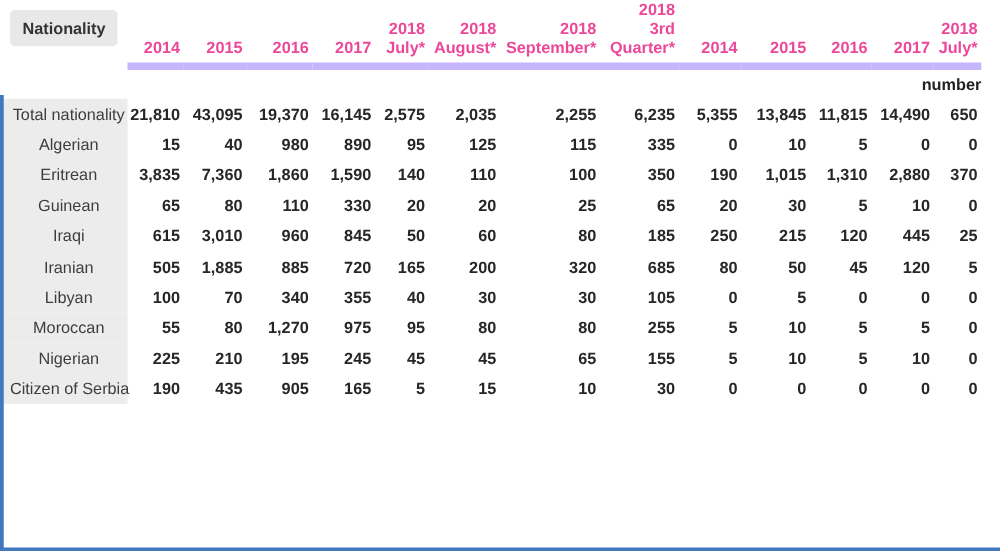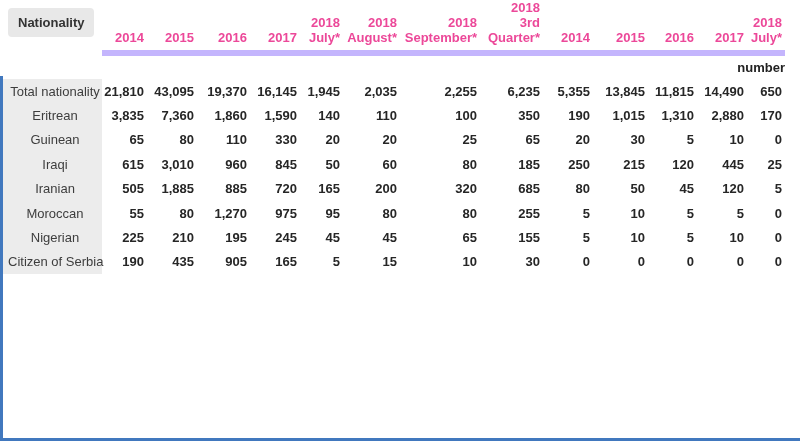--- a/index.html
+++ b/index.html
@@ -138,45 +138,61 @@
       </tr>
     </thead>
     <tbody id="table-body">
 
     <tr class="data-row">
           <td class="name">Total nationality</td>
           <td class="num">21,810</td>
           <td class="num">43,095</td>
           <td class="num">19,370</td>
           <td class="num">16,145</td>
-          <td class="num">1,945</td>
+          <td class="num">2,575</td>
           <td class="num">2,035</td>
           <td class="num">2,255</td>
           <td class="num">6,235</td>
           <td class="num">5,355</td>
           <td class="num">13,845</td>
           <td class="num">11,815</td>
           <td class="num">14,490</td>
           <td class="num">650</td>
+        </tr>
+        <tr class="data-row">
+          <td class="name">Algerian</td>
+          <td class="num">15</td>
+          <td class="num">40</td>
+          <td class="num">980</td>
+          <td class="num">890</td>
+          <td class="num">95</td>
+          <td class="num">125</td>
+          <td class="num">115</td>
+          <td class="num">335</td>
+          <td class="num">0</td>
+          <td class="num">10</td>
+          <td class="num">5</td>
+          <td class="num">0</td>
+          <td class="num">0</td>
         </tr>
         <tr class="data-row">
           <td class="name">Eritrean</td>
           <td class="num">3,835</td>
           <td class="num">7,360</td>
           <td class="num">1,860</td>
           <td class="num">1,590</td>
           <td class="num">140</td>
           <td class="num">110</td>
           <td class="num">100</td>
           <td class="num">350</td>
           <td class="num">190</td>
           <td class="num">1,015</td>
           <td class="num">1,310</td>
           <td class="num">2,880</td>
-          <td class="num">170</td>
+          <td class="num">370</td>
         </tr>
         <tr class="data-row">
           <td class="name">Guinean</td>
           <td class="num">65</td>
           <td class="num">80</td>
           <td class="num">110</td>
           <td class="num">330</td>
           <td class="num">20</td>
           <td class="num">20</td>
           <td class="num">25</td>
@@ -213,20 +229,36 @@
           <td class="num">200</td>
           <td class="num">320</td>
           <td class="num">685</td>
           <td class="num">80</td>
           <td class="num">50</td>
           <td class="num">45</td>
           <td class="num">120</td>
           <td class="num">5</td>
         </tr>
         <tr class="data-row">
+          <td class="name">Libyan</td>
+          <td class="num">100</td>
+          <td class="num">70</td>
+          <td class="num">340</td>
+          <td class="num">355</td>
+          <td class="num">40</td>
+          <td class="num">30</td>
+          <td class="num">30</td>
+          <td class="num">105</td>
+          <td class="num">0</td>
+          <td class="num">5</td>
+          <td class="num">0</td>
+          <td class="num">0</td>
+          <td class="num">0</td>
+        </tr>
+        <tr class="data-row">
           <td class="name">Moroccan</td>
           <td class="num">55</td>
           <td class="num">80</td>
           <td class="num">1,270</td>
           <td class="num">975</td>
           <td class="num">95</td>
           <td class="num">80</td>
           <td class="num">80</td>
           <td class="num">255</td>
           <td class="num">5</td>

